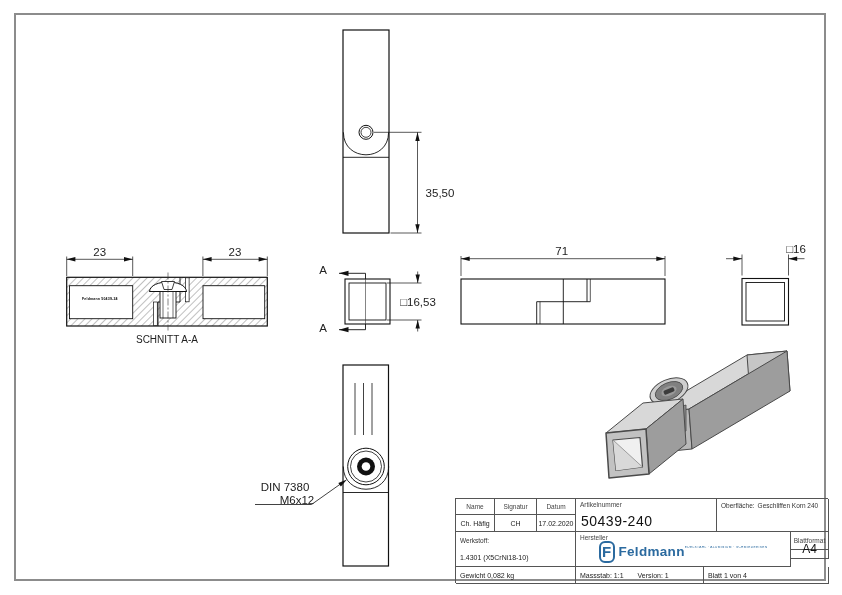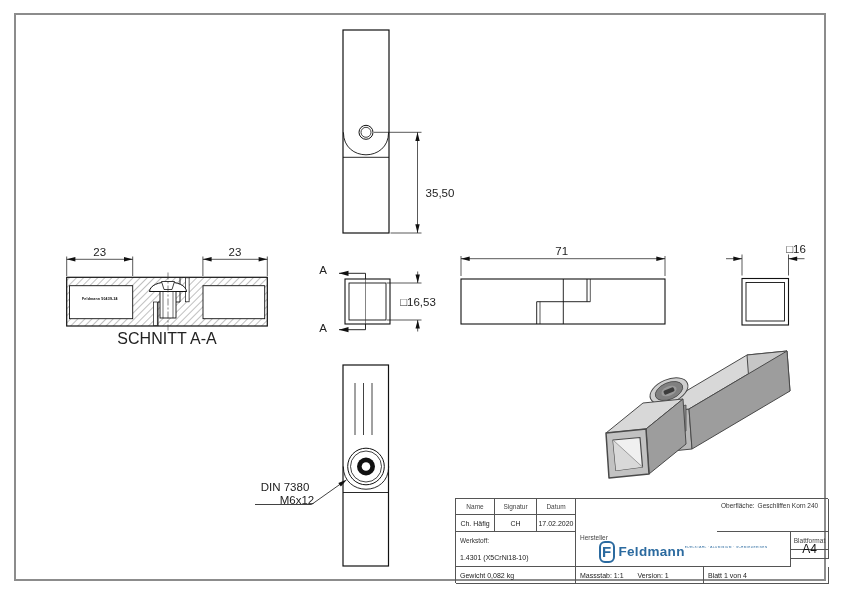--- a/index.html
+++ b/index.html
@@ -170,40 +170,44 @@
       <polygon points="606,433 646,429 649,474 609,478" fill="#c2c2c2" stroke-width="1.5"></polygon>
       <polygon points="613,440 640,437.5 642.5,467 616,470.5" fill="#f0f0f0" stroke-width="1.2"></polygon>
       <polygon points="613,440 616,470.5 642.5,467" fill="#d9d9d9" stroke="none"></polygon>
       <line x1="613" y1="440" x2="642.5" y2="467" stroke="#8a8a8a" stroke-width="0.8"></line>
     </g>
   </svg>
 
   <div class="dim bg ctr" style="left:440px;top:181px;margin-top:12px;">35,50</div>
   <div class="dim ctr" style="left:99.7px;top:252px;">23</div>
   <div class="dim ctr" style="left:235px;top:252px;">23</div>
-  <div class="dim ctr" style="left:167px;top:339px;font-size:16px;">SCHNITT A-A</div>
+  <div class="dim ctr" style="left:167px;top:339px;font-size:10px;">SCHNITT A-A</div>
   <div class="engrave">Feldmann 50439-240</div>
   <div class="dim ctr" style="left:323px;top:270px;">A</div>
   <div class="dim ctr" style="left:323px;top:327.5px;">A</div>
   <div class="dim bg ctr" style="left:418px;top:302px;">□16,53</div>
   <div class="dim ctr" style="left:561.7px;top:250.5px;">71</div>
   <div class="dim ctr" style="left:764px;top:249px;margin-left:32px;">□16</div>
   <div class="dim ctr" style="left:285px;top:487px;">DIN 7380</div>
   <div class="dim ctr" style="left:285px;top:499.5px;margin-left:12px;">M6x12</div>
 
   <div id="tblock">
 
     <div class="cell hdr" style="left:0;top:0;width:39px;height:16px;">Name</div>
     <div class="cell hdr" style="left:39px;top:0;width:42px;height:16px;">Signatur</div>
     <div class="cell hdr" style="left:81px;top:0;width:39px;height:16px;">Datum</div>
 
     <div class="cell val" style="left:0;top:16px;width:39px;height:17px;">Ch. Häfig</div>
     <div class="cell val" style="left:39px;top:16px;width:42px;height:17px;">CH</div>
     <div class="cell val" style="left:81px;top:16px;width:39px;height:17px;">17.02.2020</div>
 
+    <div class="cell" style="left:120px;top:0;width:141px;height:33px;align-items:flex-end;justify-content:flex-start;padding:0 0 2px 5px;">
+      <span class="lbl-sm">Artikelnummer</span>
+      <span class="artikel-val">50439-240</span>
+    </div>
 
     <div class="cell" style="left:261px;top:0;width:112px;height:33px;align-items:flex-start;justify-content:flex-start;padding:3px 0 0 4px;gap:3px;">
       <span>Oberfläche:</span>
       <span>Geschliffen Korn 240</span>
     </div>
 
     <div class="cell" style="left:0;top:33px;width:120px;height:35px;flex-direction:column;align-items:flex-start;justify-content:space-around;padding-left:4px;">
       <span>Werkstoff:</span>
       <span style="font-size:7px;color:#222;">1.4301 (X5CrNi18-10)</span>
     </div>

